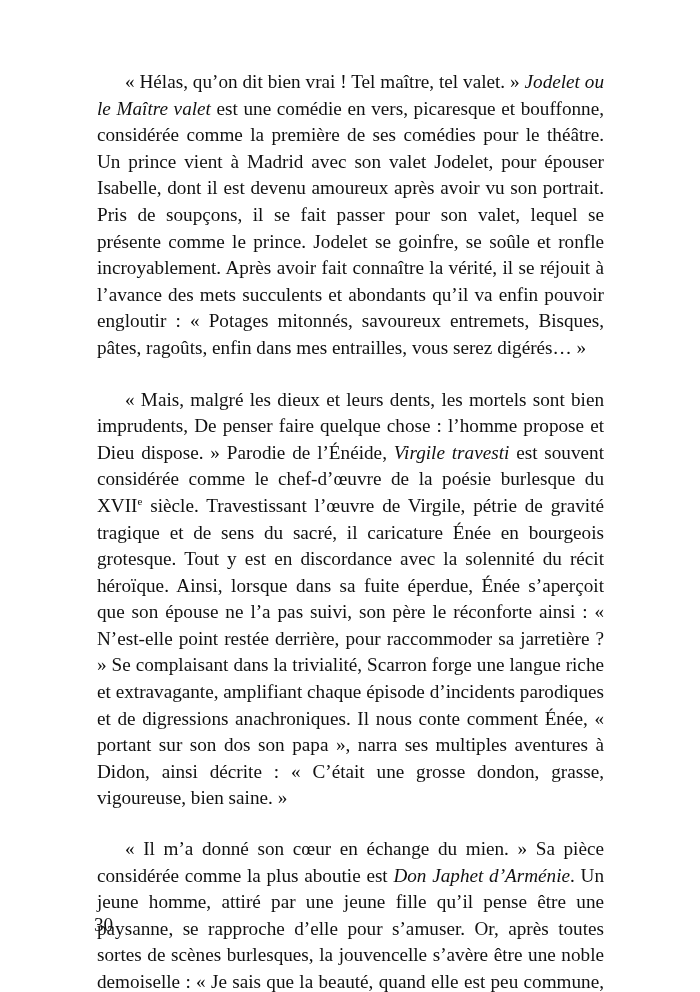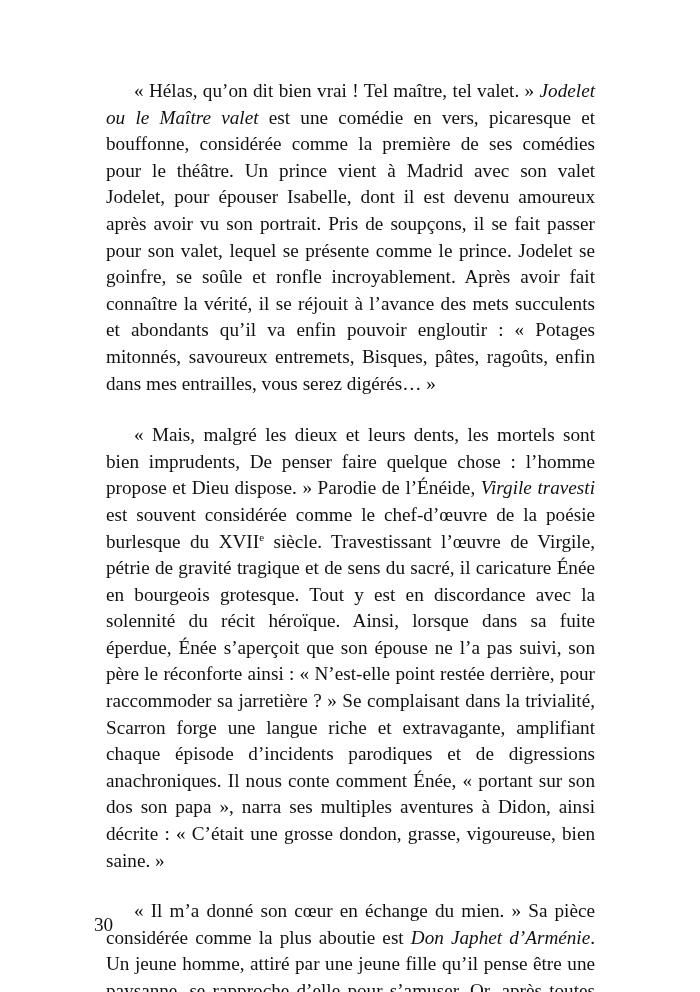--- a/index.html
+++ b/index.html
@@ -8,21 +8,21 @@
       position: absolute;
       left: 94px;
       top: 66px;
       width: 513px;
       font-family: "Liberation Serif", serif;
       font-size: 19.2px;
       line-height: 26.6px;
       color: #111111;
     }
     .para {
-      margin: 12px;
+      margin: 3px;
       text-align: justify;
       text-indent: 28px;
       hyphens: none;
     }
     .para + .para { margin-top: 25px; }
     .para.p3 { margin-top: 24px; }
     em { font-style: italic; }
     sup { font-size: 11px; line-height: 0; vertical-align: 7px; }
     .page-number {
       position: absolute;

